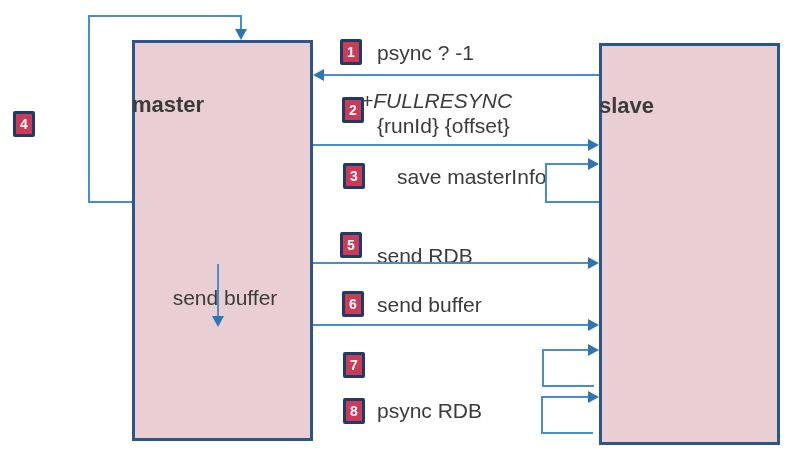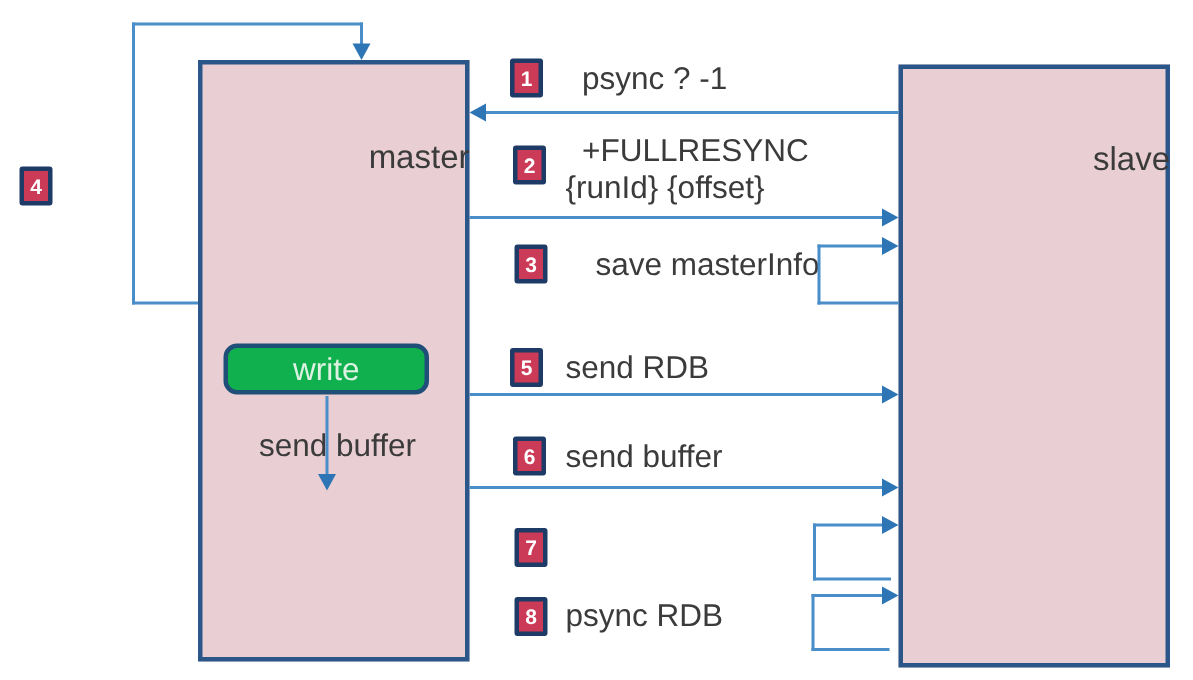--- a/index.html
+++ b/index.html
@@ -5,21 +5,21 @@
   html,body { margin:0; padding:0; background:#ffffff; }
   #canvas {
     position:relative; width:795px; height:453px; background:#ffffff;
     font-family:"Liberation Sans", sans-serif; overflow:hidden;
   }
   .node {
     position:absolute; background:#e9cfd3; border:3px solid #2a568a;
     box-sizing:border-box;
   }
   .node-label {
-    position:absolute; color:#3b3b3b; font-size:22px; text-align:right;
+    position:absolute; color:#3b3b3b; font-size:22px; text-align:left;font-weight:bold;
   }
   .green-box {
     position:absolute; background:#10b04e; border:3px solid #1f4e79;
     box-sizing:border-box; color:#def2e4; text-align:center;
   }
   .line { position:absolute; background:#4a8ec9; }
   .h-line { height:2px; }
   .v-line { width:2px; }
   .arrow { position:absolute; width:0; height:0; }
   .arrow-left  { border-top:6px solid transparent; border-bottom:6px solid transparent; border-right:11px solid #2e75b6; }
@@ -39,55 +39,54 @@
 <body>
 
 <div id="canvas">
 
   <div class="node" style="left:132px; top:40px; width:181px; height:401px;"></div>
   <div class="node-label" style="left:132px; top:92px; width:181px;">master</div>
 
   <div class="node" style="left:599px; top:43px; width:181px; height:402px;"></div>
   <div class="node-label" style="left:599px; top:93px; width:181px;">slave</div>
 
-  <div class="green-box" style="left:149px; top:229px; width:137px; height:34px; border-radius:9px; font-size:21px; line-height:29px;">write</div>
 
   <div class="step-label" style="left:150px; top:286px; width:150px; text-align:center;">send buffer</div>
 
   <div class="line v-line" style="left:217px; top:264px; height:54px;"></div>
   <div class="arrow arrow-down" style="left:212px; top:316px;"></div>
 
 
   <div class="line h-line" style="left:88px; top:201px; width:44px;"></div>
   <div class="line v-line" style="left:88px; top:15px; height:188px;"></div>
   <div class="line h-line" style="left:88px; top:15px; width:154px;"></div>
   <div class="line v-line" style="left:240px; top:15px; height:16px;"></div>
   <div class="arrow arrow-down" style="left:235px; top:29px;"></div>
   <div class="badge" style="left:13px; top:111px;">4</div>
 
   <div class="badge" style="left:340px; top:39px;">1</div>
-  <div class="step-label" style="left:377px; top:41px;margin-left:11px;">psync ? -1</div>
+  <div class="step-label" style="left:377px; top:41px;">psync ? -1</div>
   <div class="line h-line" style="left:322px; top:74px; width:277px;"></div>
   <div class="arrow arrow-left" style="left:313px; top:69px;"></div>
 
   <div class="badge" style="left:342px; top:97px;">2</div>
-  <div class="step-label" style="left:388px; top:89px;">+FULLRESYNC</div>
+  <div class="step-label" style="left:361px; top:89px;font-style:italic;">+FULLRESYNC</div>
   <div class="step-label" style="left:377px; top:114px;">{runId} {offset}</div>
   <div class="line h-line" style="left:313px; top:144px; width:277px;"></div>
   <div class="arrow arrow-right" style="left:588px; top:139px;"></div>
 
   <div class="badge" style="left:343px; top:163px;">3</div>
   <div class="step-label" style="left:377px; top:165px;margin-left:20px;">save masterInfo</div>
   <div class="line h-line" style="left:545px; top:163px; width:44px;"></div>
   <div class="arrow arrow-right" style="left:588px; top:158px;"></div>
   <div class="line v-line" style="left:545px; top:163px; height:40px;"></div>
   <div class="line h-line" style="left:545px; top:201px; width:54px;"></div>
 
   <div class="badge" style="left:340px; top:232px;">5</div>
-  <div class="step-label" style="left:377px; top:234px;">send RDB</div>
+  <div class="step-label" style="left:377px; top:244px;">send RDB</div>
   <div class="line h-line" style="left:313px; top:262px; width:277px;"></div>
   <div class="arrow arrow-right" style="left:588px; top:257px;"></div>
 
   <div class="badge" style="left:342px; top:291px;">6</div>
   <div class="step-label" style="left:377px; top:293px;">send buffer</div>
   <div class="line h-line" style="left:313px; top:324px; width:277px;"></div>
   <div class="arrow arrow-right" style="left:588px; top:319px;"></div>
 
   <div class="badge" style="left:343px; top:352px;">7</div>
   <div class="line h-line" style="left:542px; top:349px; width:47px;"></div>

